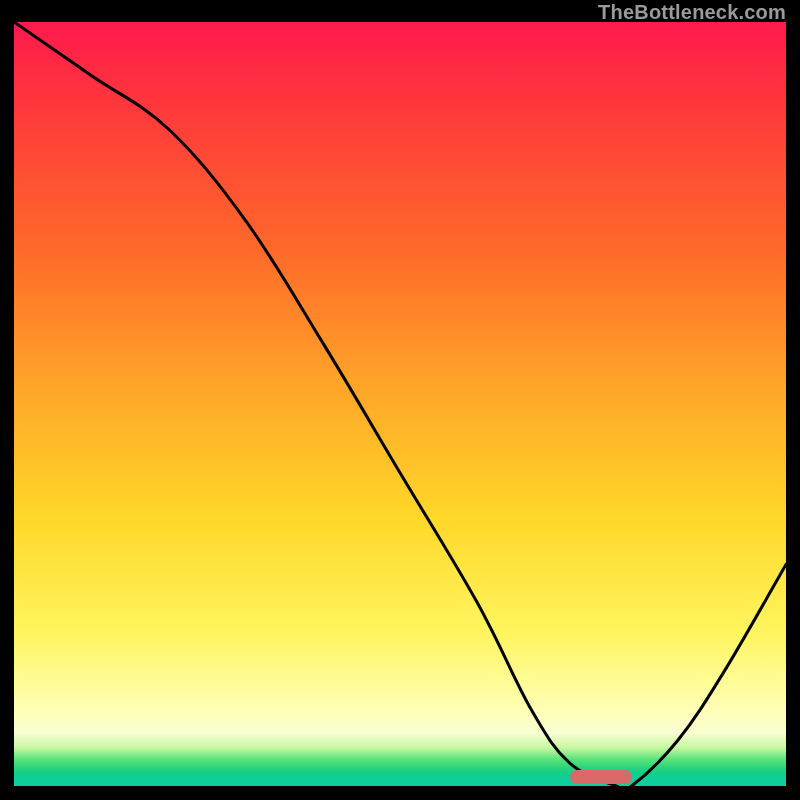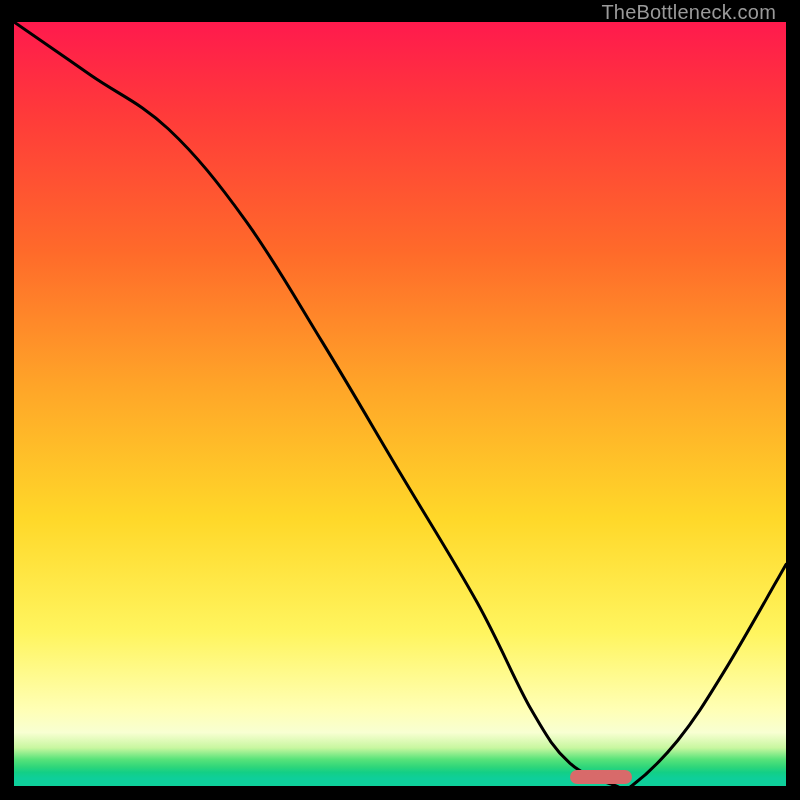--- a/index.html
+++ b/index.html
@@ -44,24 +44,24 @@
     height: 764px;
   }
   .marker {
     position: absolute;
     background: #d86a6a;
     border-radius: 999px;
   }
   .watermark {
     position: absolute;
     top: 1px;
-    right: 24px;
+    right: 14px;
     color: #9a9a9a;
     font-size: 20px;
-    font-weight: 400;
+    font-weight: 700;
     letter-spacing: 0.2px;
   }
 </style>
 </head>
 <body>
 
 <div class="plot-gradient"></div>
 
 <svg class="curve-svg" viewBox="0 0 772 764" preserveAspectRatio="none">
   <path id="curve-path" fill="none" stroke="#000" stroke-width="3" stroke-linejoin="round" stroke-linecap="round" d="M 0.0 0.0 C 13.9 9.6, 49.4 34.2, 77.2 53.5 C 105.0 72.7, 126.6 80.8, 154.4 107.0 C 182.2 133.1, 203.8 160.1, 231.6 198.6 C 259.4 237.1, 281.0 275.5, 308.8 320.9 C 336.6 366.3, 358.2 404.0, 386.0 450.8 C 413.8 497.5, 439.6 538.0, 463.2 580.6 C 486.8 623.3, 500.6 658.7, 517.2 687.6 C 533.9 716.5, 540.6 727.3, 555.8 741.1 C 571.1 754.8, 591.0 759.9, 602.2 764.0 C 613.3 768.1, 606.5 772.3, 617.6 764.0 C 628.7 755.7, 647.2 738.8, 663.9 718.2 C 680.6 697.5, 690.8 681.0, 710.2 649.4 C 729.7 617.8, 760.9 561.7, 772.0 542.4"></path>

